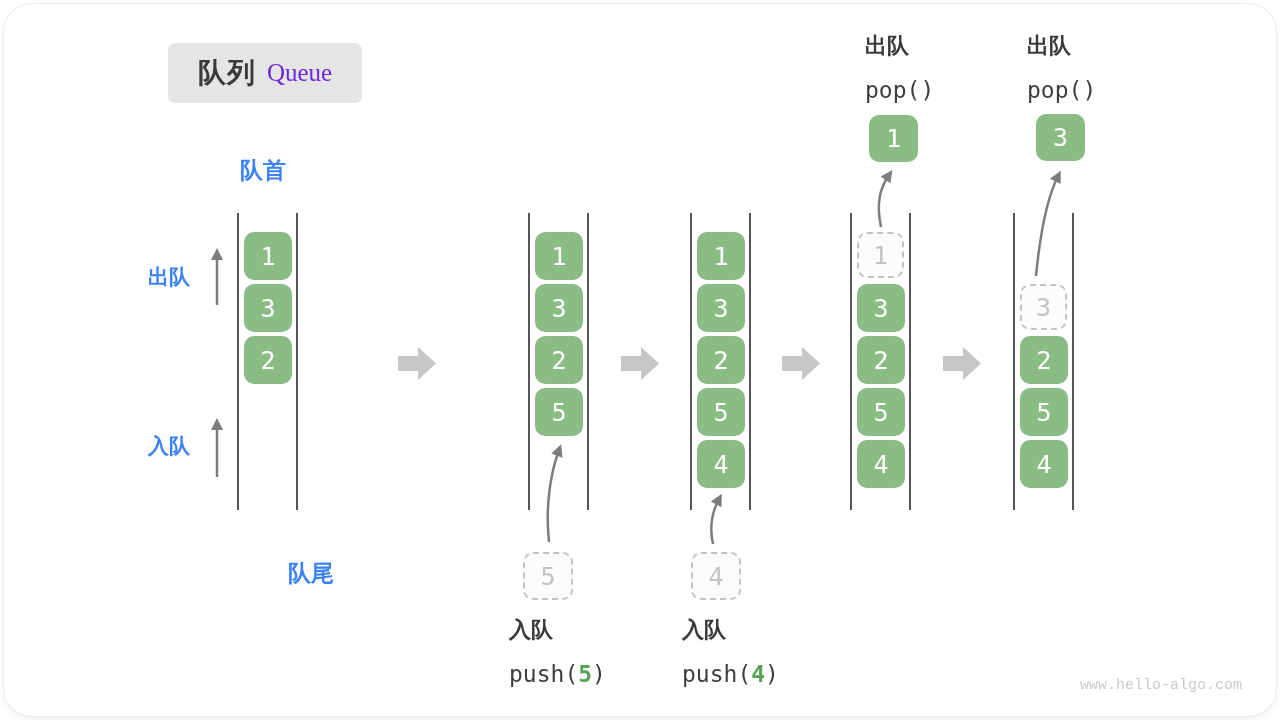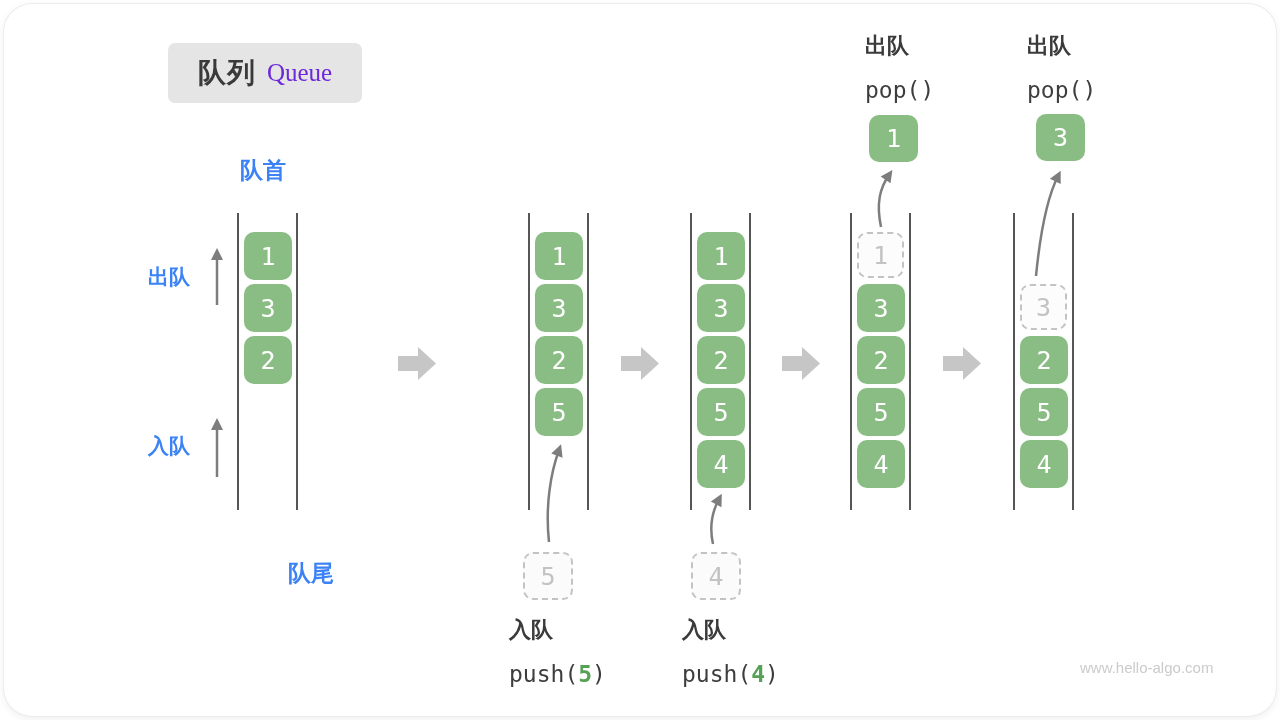--- a/index.html
+++ b/index.html
@@ -78,22 +78,22 @@
   .op-push5{left:509px;top:615px}
   .op-push4{left:682px;top:615px}
 
   
   .block-arrow{position:absolute;top:345px;width:38px;height:37px;}
   .ba-1{left:398px}.ba-2{left:621px}.ba-3{left:782px}.ba-4{left:943px}
 
   .arrows-overlay{position:absolute;left:0;top:0;pointer-events:none;}
 
   .watermark{
-    position:absolute;left:1080px;top:659px;
-    font-family:Liberation Sans, sans-serif;
+    position:absolute;left:1080px;top:677px;
+    font-family:Liberation Mono, monospace;
     font-size:15px;color:#cbcbcb;
   }
 </style>
 </head>
 <body>
 
 <div class="card"></div>
 
 <div class="title-box">
   <span class="title-zh">队列</span>

